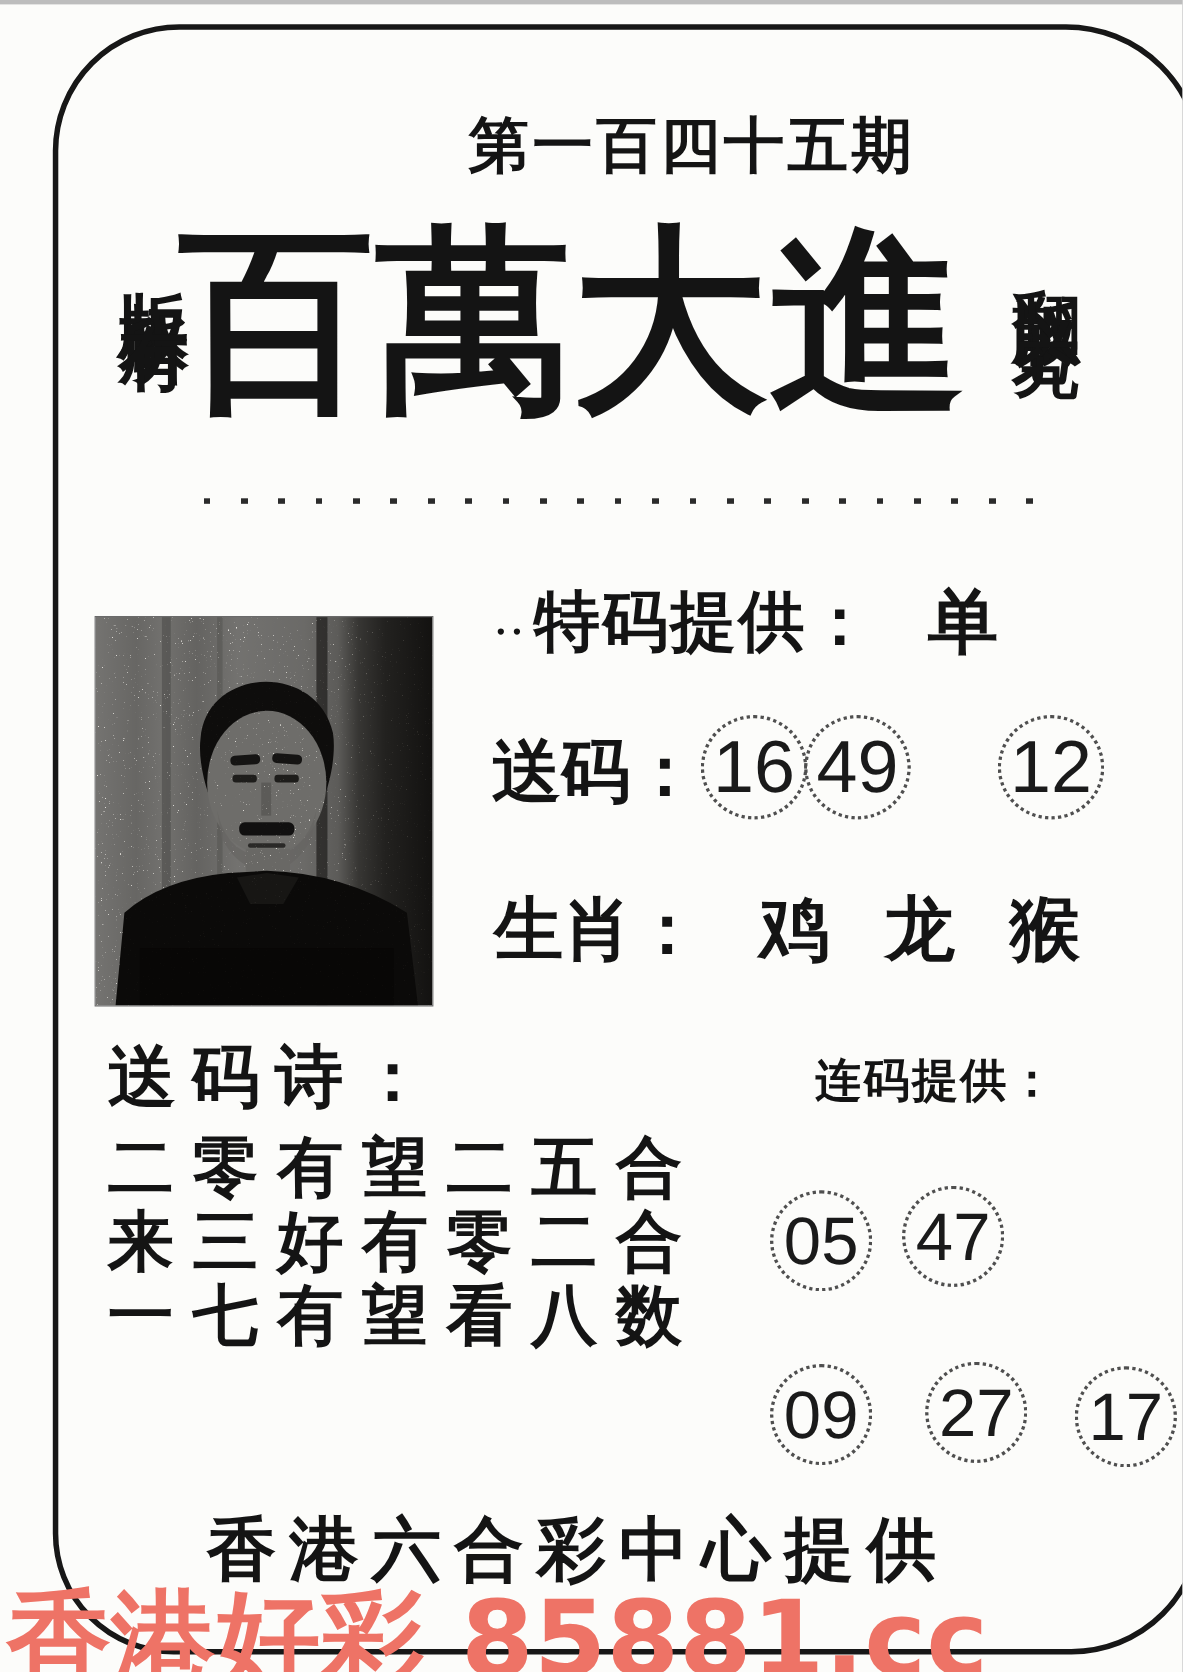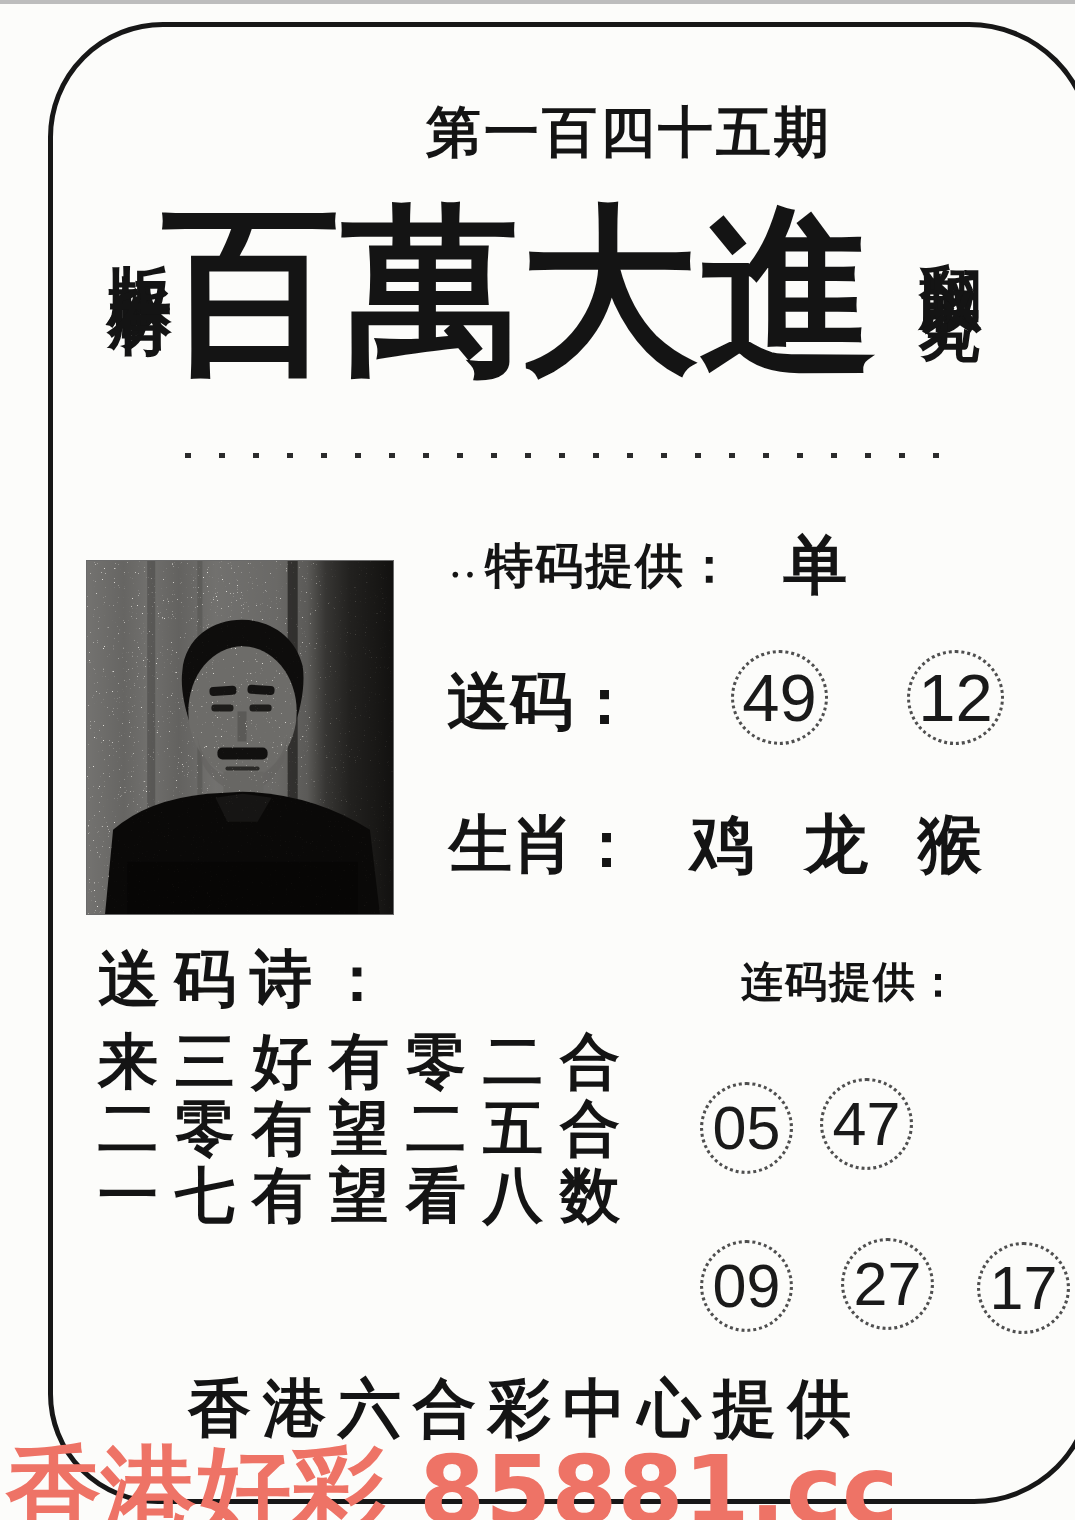--- a/index.html
+++ b/index.html
@@ -28,21 +28,21 @@
     position:absolute;left:162px;top:176px;margin:0;width:730px;
     font-size:178px;font-weight:900;line-height:1.28;letter-spacing:1px;
     white-space:nowrap;transform:scaleY(1.02);
   }
   .dotline{
     position:absolute;left:185px;top:449px;width:772px;height:5px;
     background:repeating-linear-gradient(90deg,#2b2b2b 0 6px,transparent 6px 34px);
   }
   .tema{position:absolute;left:448px;top:518px;display:flex;align-items:center;white-space:nowrap;}
   .tema-prefix{font-size:44px;letter-spacing:2px;margin-right:6px;transform:translateY(-4px);}
-  .tema-label{font-size:48px;font-weight:600;letter-spacing:2px;}
+  .tema-label{font-size:60px;font-weight:600;letter-spacing:2px;}
   .tema-value{font-size:64px;font-weight:700;margin-left:48px;}
   .photo{
     position:absolute;left:87px;top:557px;width:306px;height:353px;
     outline:1px solid #6a6a6a;
   }
   .row-label{position:absolute;font-size:63px;font-weight:600;white-space:nowrap;font-family:Liberation Serif, serif;}
   .songma-label{left:447px;top:655px;}
   .shengxiao{position:absolute;left:449px;top:797px;display:flex;align-items:baseline;white-space:nowrap;}
   .shengxiao .lbl{font-size:63px;font-weight:600;}
   .shengxiao .animal{font-size:64px;font-weight:700;margin-left:50px;}
@@ -130,34 +130,35 @@
       <path d="M110,175 Q118,215 155,218 Q190,215 200,175 L196,200 Q180,230 155,231 Q128,228 114,200 Z" fill="#c9c7c1" opacity="0.6"></path>
       <rect x="136" y="210" width="40" height="28" fill="#d3d1cb"></rect>
       <path d="M18,352 L26,268 Q60,238 120,232 L155,230 Q225,232 282,268 L292,352 Z" fill="#161412"></path>
       <path d="M128,236 L155,232 L184,236 L170,260 L140,260 Z" fill="#2e2c29"></path>
       <rect x="40" y="300" width="230" height="52" fill="#0e0c0a" opacity="0.7"></rect>
       <rect width="305" height="352" filter="url(#speck)" opacity="0.5"></rect>
     </svg>
   </div>
 
   <div class="row-label songma-label">送码：</div>
+  <div class="circle c-songma" id="sm1">16</div>
   <div class="circle c-songma" id="sm2">49</div>
   <div class="circle c-songma" id="sm3">12</div>
 
   <div class="shengxiao">
     <span class="lbl">生肖：</span>
     <span class="animal first">鸡</span>
     <span class="animal">龙</span>
     <span class="animal">猴</span>
   </div>
 
   <div class="poem">
     <div class="poem-title">送码诗：</div>
+    <div class="poem-line">二零有望二五合</div>
     <div class="poem-line">来三好有零二合</div>
-    <div class="poem-line">二零有望二五合</div>
     <div class="poem-line">一七有望看八数</div>
   </div>
 
   <div class="lianma-label">连码提供：</div>
   <div class="circle c-lianma" id="l11">05</div>
   <div class="circle c-lianma" id="l12">47</div>
   <div class="circle c-lianma" id="l21">09</div>
   <div class="circle c-lianma" id="l22">27</div>
   <div class="circle c-lianma" id="l23">17</div>
 

